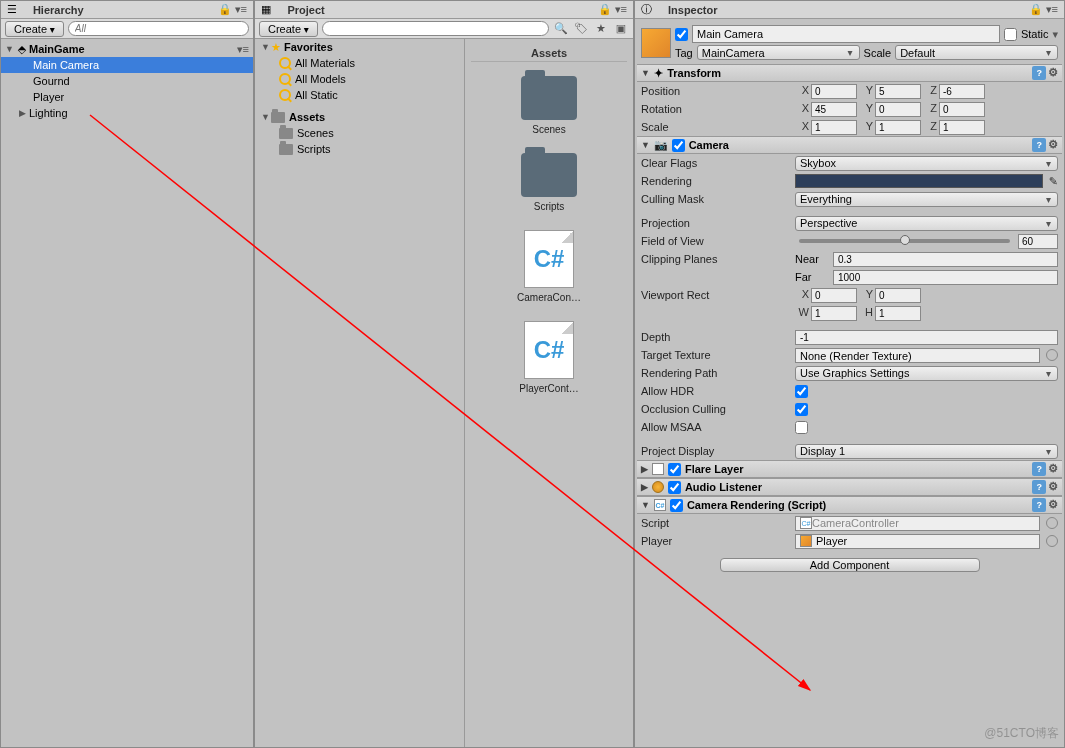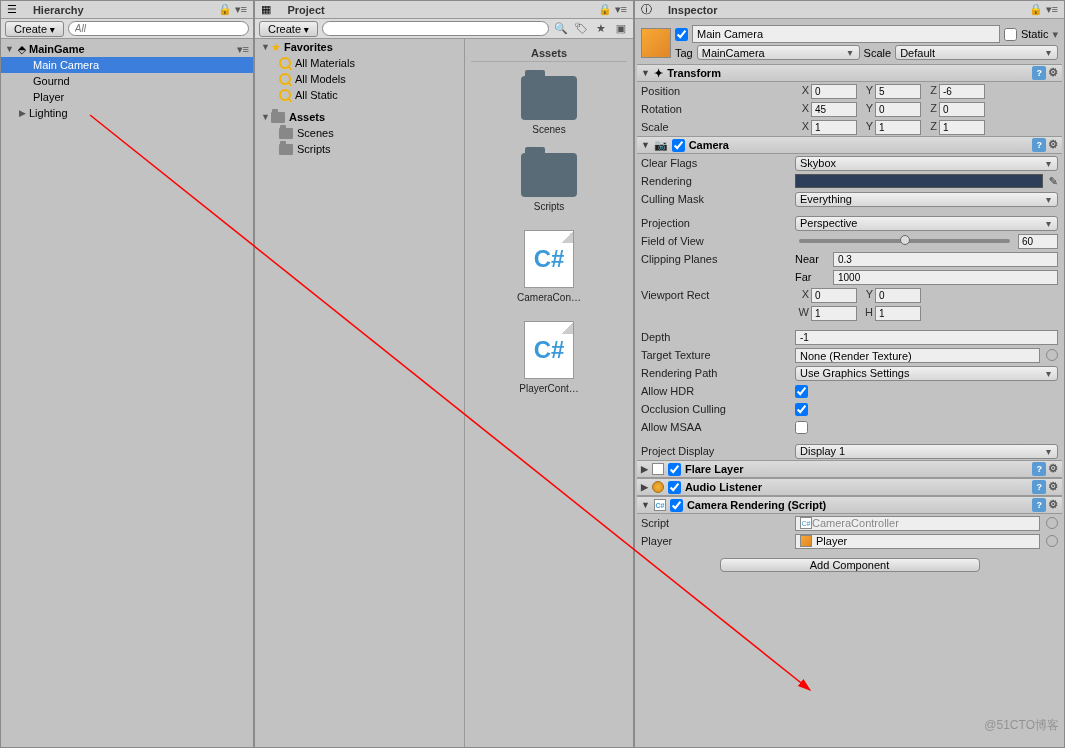--- a/index.html
+++ b/index.html
@@ -47,21 +47,21 @@
 .comp-hdr .gear { margin-left: auto; color: #555; display: flex; gap: 2px; }
 .xyz { display: flex; gap: 2px; flex: 1; }
 .xyz-lbl { width: 14px; text-align: right; color: #333; }
 .xyz-fld { width: 46px; border: 1px solid #888; background: #eee; padding: 1px 3px; height: 15px; font-size: 10px; }
 .chk { width: 13px; height: 13px; }
 .slider-track { flex: 1; height: 4px; background: #888; border-radius: 2px; position: relative; margin: 0 4px; }
 .slider-thumb { position: absolute; width: 10px; height: 10px; background: #ddd; border: 1px solid #666; border-radius: 50%; top: -4px; left: 48%; }
 .color-swatch { flex: 1; height: 14px; background: #2c3e5a; border: 1px solid #555; }
 .circle-btn { width: 12px; height: 12px; border: 1px solid #888; border-radius: 50%; margin-left: 2px; display: inline-block; }
 .add-comp-btn { margin: 8px auto; display: block; width: 260px; background: linear-gradient(#f0f0f0,#d0d0d0); border: 1px solid #888; border-radius: 4px; }
-.watermark { position: absolute; right: 6px; bottom: 14px; color: rgba(0,0,0,0.25); font-size: 12px; }
+.watermark { position: absolute; right: 6px; bottom: 6px; color: rgba(0,0,0,0.25); font-size: 12px; }
 .fav-row { display: flex; align-items: center; height: 16px; padding-left: 6px; }
 .star { color: #f5b301; }
 .mag { width: 12px; height: 12px; border: 2px solid #f5b301; border-radius: 50%; position: relative; margin-right: 4px; }
 .mag::after { content: ''; position: absolute; width: 5px; height: 2px; background: #f5b301; bottom: -2px; right: -3px; transform: rotate(45deg); }
 .folder-sm { width: 14px; height: 11px; background: #888; border-radius: 1px; position: relative; margin-right: 4px; display: inline-block; }
 .folder-sm::before { content:''; position:absolute; top:-3px; left:1px; width:6px; height:3px; background:#888; border-radius:1px 1px 0 0; }
 svg.arrow-annotation { position: absolute; top: 0; left: 0; width: 1065px; height: 748px; pointer-events: none; }
 .iconbtn { width:16px; height:16px; display:inline-flex; align-items:center; justify-content:center; color:#555; }
 .help-icon { width:14px; height:14px; background:#5a9bd4; color:#fff; border-radius:2px; font-size:9px; display:flex; align-items:center; justify-content:center; }
 .flare-icon { width:12px; height:12px; background:#fff; border:1px solid #888; }

